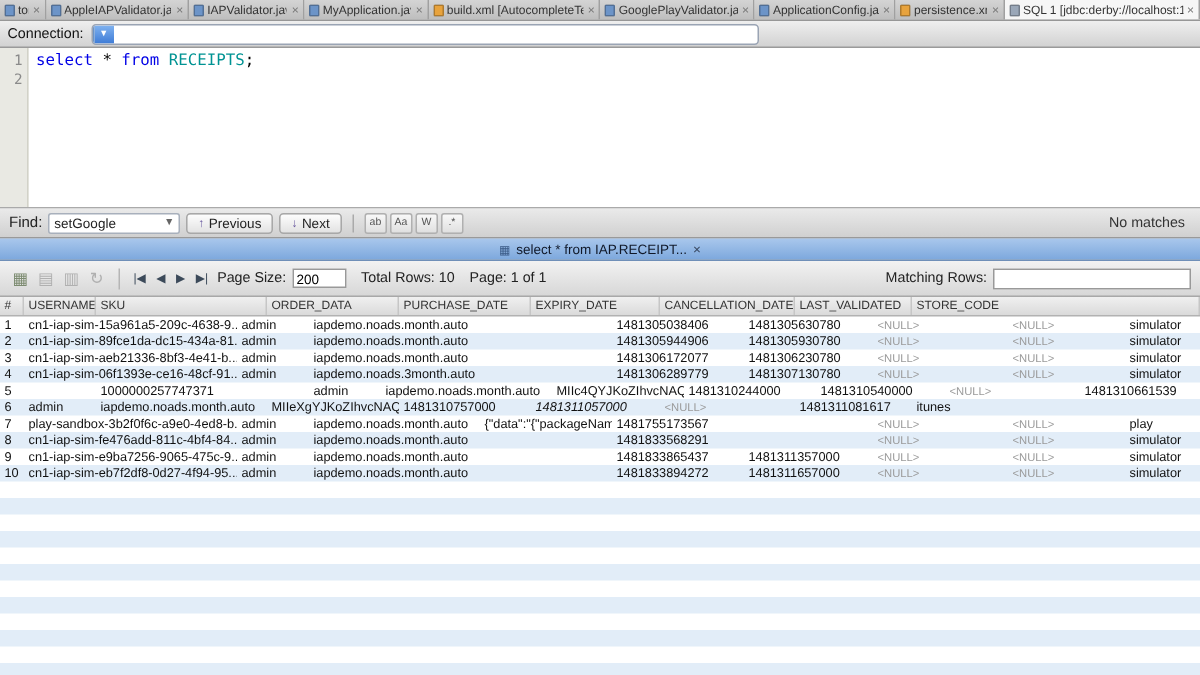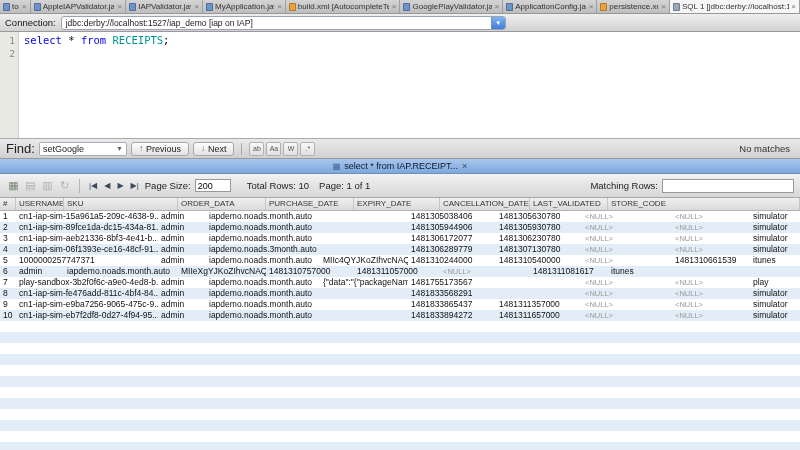--- a/index.html
+++ b/index.html
@@ -136,37 +136,36 @@
       <div class="tab active">
         <span class="ficon sql-file-icon"></span>
         <span class="tlabel">SQL 1 [jdbc:derby://localhost:15...</span>
         <span class="close">×</span>
       </div>
     </div>
 
   <div class="connection-bar">
     <span class="conn-label">Connection:</span>
     <div class="conn-combo">
-      <span class="conn-value">jdbc:derby://localhost:1527/iap_demo [iap on IAP]</span>
       <span class="conn-arrow">▼</span>
     </div>
   </div>
 
   <div class="editor">
     <div class="gutter">
         <div>1</div>
         <div>2</div>
       </div>
     <div class="code-area">
       <div class="code-line"><span class="kw">select</span><span class="pl"> * </span><span class="kw">from</span><span class="pl"> </span><span class="tbl">RECEIPTS</span><span class="pl">;</span></div>
     </div>
   </div>
 
   <div class="find-bar">
-    <span style="font-size:13px">Find:</span>
+    <span style="font-size:10px">Find:</span>
     <div class="find-combo">
       <span>setGoogle</span>
       <span class="arr">▼</span>
     </div>
     <div class="fbtn">
       <span class="aicon">↑</span>
       <span>Previous</span>
     </div>
     <div class="fbtn">
       <span class="aicon">↓</span>
@@ -205,21 +204,21 @@
       </div>
     <div class="tsep"></div>
     <div id="pagination" style="display:flex;gap:3px">
         <div class="pgbtn">|◀</div>
         <div class="pgbtn">◀</div>
         <div class="pgbtn">▶</div>
         <div class="pgbtn">▶|</div>
       </div>
     <span class="tlabel2">Page Size:</span>
     <input class="psize-field" value="200" style="">
-    <span class="tlabel2" style="margin-left:12px">Total Rows: 10</span>
+    <span class="tlabel2" style="margin-left:6px">Total Rows: 10</span>
     <span class="tlabel2" style="margin-left:6px">Page: 1 of 1</span>
     <div class="spacer"></div>
     <span class="tlabel2">Matching Rows:</span>
     <input class="match-input" style="">
   </div>
 
   <div class="grid">
     <div class="ghead">
         <div class="hcell" style="width: 16px;">#</div>
         <div class="hcell" style="width: 48px;">USERNAME</div>
@@ -275,37 +274,37 @@
           <div class="gcell" style="width: 114px;">iapdemo.noads.3month.auto</div>
           <div class="gcell" style="width: 88px;"></div>
           <div class="gcell right" style="width: 88px;">1481306289779</div>
           <div class="gcell right" style="width: 86px;">1481307130780</div>
           <div class="gcell nullv" style="width: 90px;">&lt;NULL&gt;</div>
           <div class="gcell nullv" style="width: 78px;">&lt;NULL&gt;</div>
           <div class="gcell" style="width: 50px; flex: 1 1 0%;">simulator</div>
         </div>
         <div class="grow">
           <div class="gcell" style="width: 16px;">5</div>
-          <div class="gcell" style="width: 142px;">1000000257747371</div>
+          <div class="gcell" style="width: 142px; margin-left: 48px;">1000000257747371</div>
           <div class="gcell" style="width: 48px;">admin</div>
           <div class="gcell" style="width: 114px;">iapdemo.noads.month.auto</div>
           <div class="gcell" style="width: 88px;">MIIc4QYJKoZIhvcNAQc...</div>
           <div class="gcell right" style="width: 88px;">1481310244000</div>
           <div class="gcell right" style="width: 86px;">1481310540000</div>
           <div class="gcell nullv" style="width: 90px;">&lt;NULL&gt;</div>
           <div class="gcell right" style="width: 78px;">1481310661539</div>
           <div class="gcell" style="width: 50px; flex: 1 1 0%;">itunes</div>
         </div>
         <div class="grow alt">
           <div class="gcell" style="width: 16px;">6</div>
           <div class="gcell" style="width: 48px;">admin</div>
           <div class="gcell" style="width: 114px;">iapdemo.noads.month.auto</div>
           <div class="gcell" style="width: 88px;">MIIeXgYJKoZIhvcNAQc...</div>
           <div class="gcell right" style="width: 88px;">1481310757000</div>
-          <div class="gcell right" style="width: 86px;">1481311057000</div>
+          <div class="gcell right" style="width: 86px; font-style: italic;">1481311057000</div>
           <div class="gcell nullv" style="width: 90px;">&lt;NULL&gt;</div>
           <div class="gcell right" style="width: 78px;">1481311081617</div>
           <div class="gcell" style="width: 50px; flex: 1 1 0%;">itunes</div>
         </div>
         <div class="grow">
           <div class="gcell" style="width: 16px;">7</div>
           <div class="gcell" style="width: 142px;">play-sandbox-3b2f0f6c-a9e0-4ed8-b...</div>
           <div class="gcell" style="width: 48px;">admin</div>
           <div class="gcell" style="width: 114px;">iapdemo.noads.month.auto</div>
           <div class="gcell" style="width: 88px;">{"data":"{"packageNam...</div>

